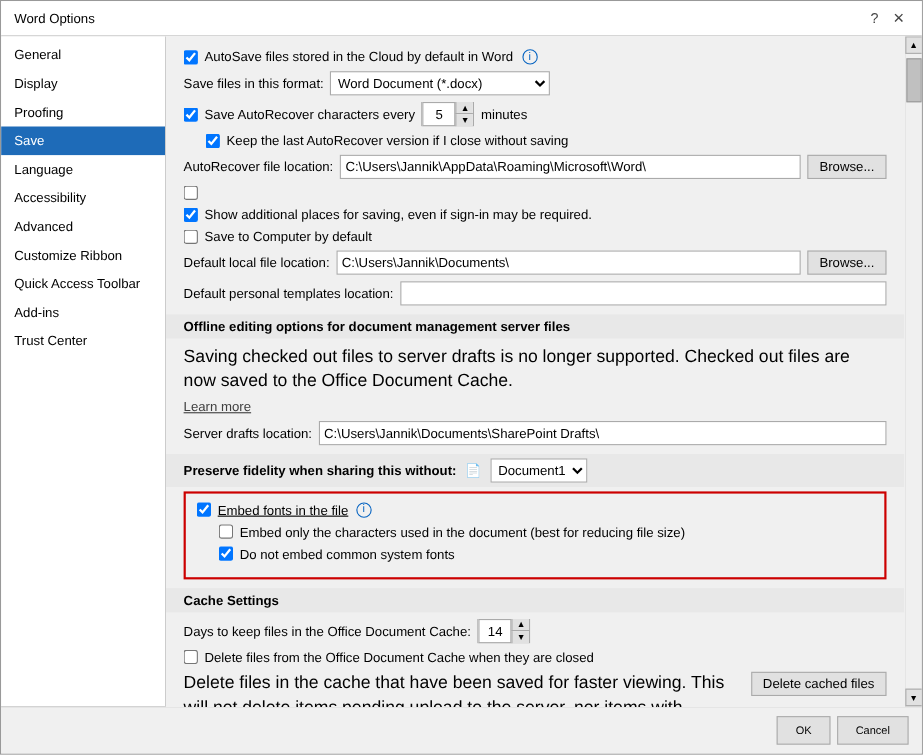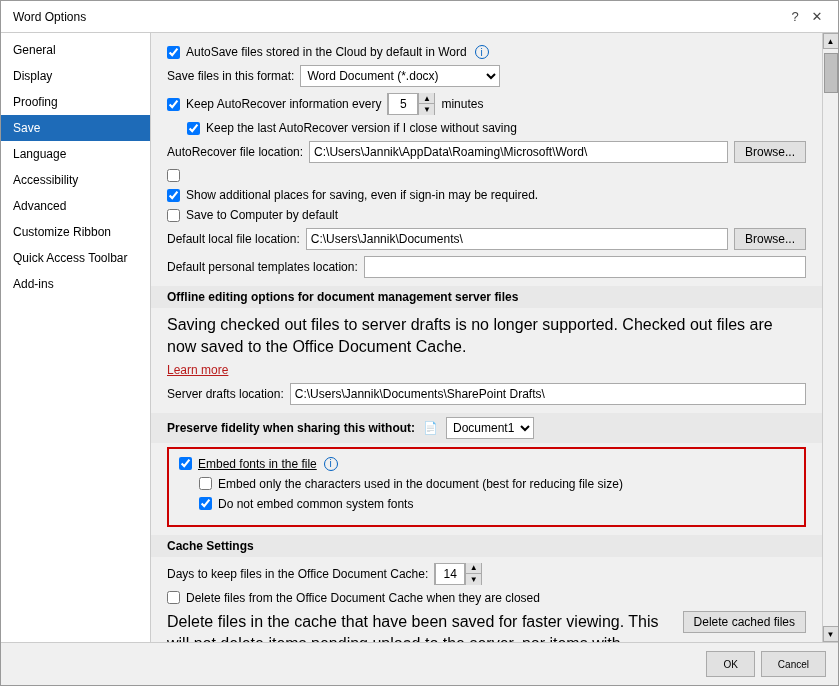--- a/index.html
+++ b/index.html
@@ -136,21 +136,21 @@
       font-size: 12px;
       font-weight: 600;
       color: #000;
       margin: 8px -16px 6px -16px;
       padding-left: 16px;
     }
     
     .indent1 { margin-left: 20px; }
     
     .learn-more {
-      color: #b91c1c;
+      color: #404040;
       text-decoration: underline;
       cursor: pointer;
       font-size: 12px;
     }
     
     .info-text {
       font-size: 16px;
       color: #000;
       margin-bottom: 4px;
       line-height: 1.4;
@@ -323,41 +323,42 @@
       <div class="sidebar-item">General</div>
       <div class="sidebar-item">Display</div>
       <div class="sidebar-item">Proofing</div>
       <div class="sidebar-item active">Save</div>
       <div class="sidebar-item">Language</div>
       <div class="sidebar-item">Accessibility</div>
       <div class="sidebar-item">Advanced</div>
       <div class="sidebar-item">Customize Ribbon</div>
       <div class="sidebar-item">Quick Access Toolbar</div>
       <div class="sidebar-item">Add-ins</div>
+      <div class="sidebar-item">Trust Center</div>
     </div>
 
     <div style="display:flex; flex:1; overflow:hidden;">
       <div class="scrollable-content">
 
         <div class="row">
           <input type="checkbox" checked="" style="">
           <label class="checkbox-label">AutoSave files stored in the Cloud by default in Word</label>
           <span class="info-icon">i</span>
         </div>
 
         <div class="field-row">
           <span class="field-label">Save files in this format:</span>
           <select class="format-select">
             <option>Word Document (*.docx)</option>
           </select>
         </div>
 
         <div class="row">
           <input type="checkbox" checked="" style="">
-          <label class="checkbox-label">Keep AutoRecover information every</label>
+          <label class="checkbox-label">Save AutoRecover characters every</label>
           <div class="spinner-container">
             <input type="text" class="spinner-input" value="5" style="">
             <div class="spinner-arrows">
               <button class="spinner-up">▲</button>
               <button class="spinner-down">▼</button>
             </div>
           </div>
           <span>minutes</span>
         </div>
 

